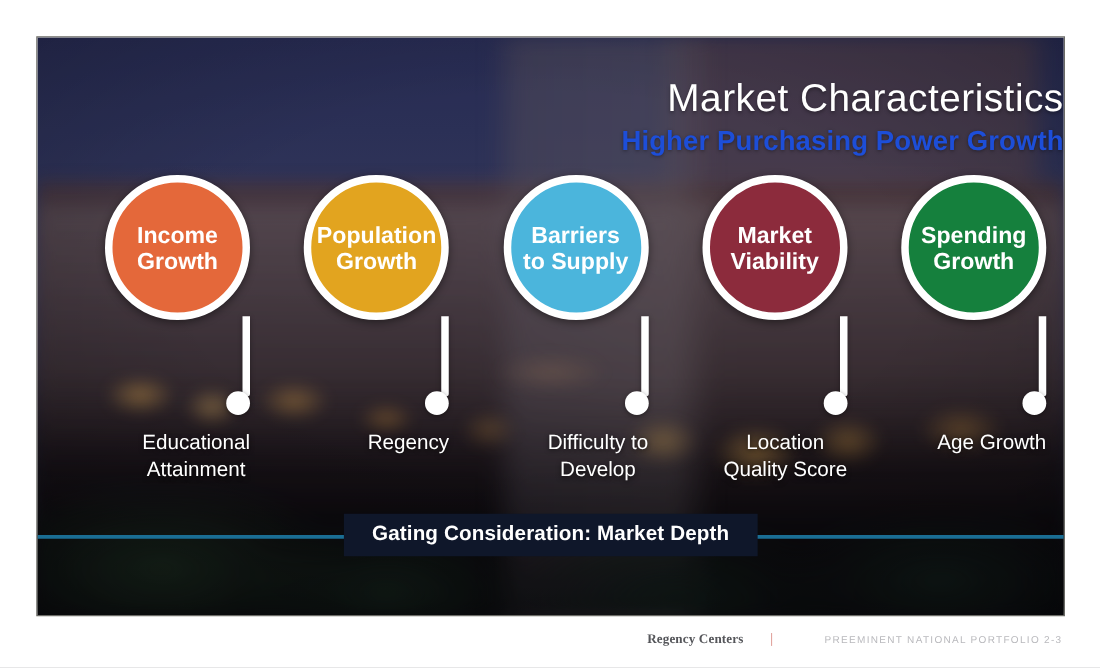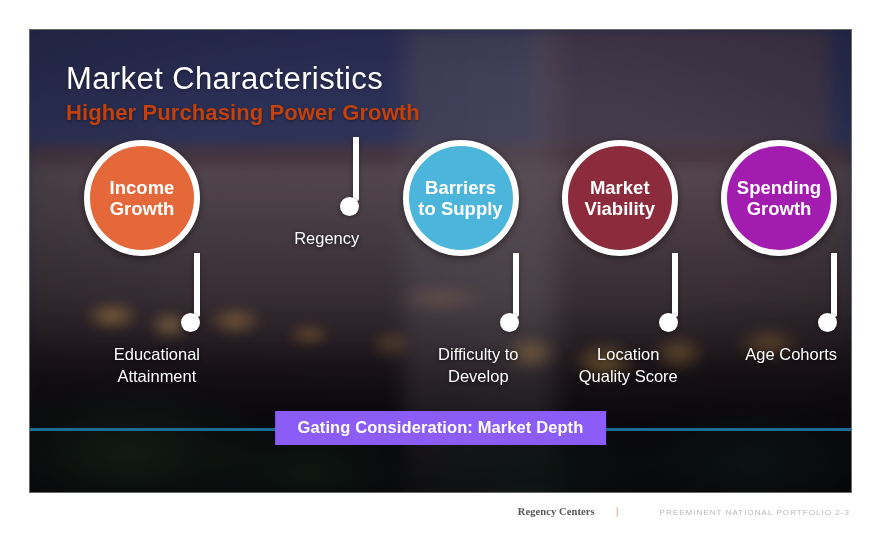--- a/index.html
+++ b/index.html
@@ -106,37 +106,36 @@
     background:
       radial-gradient(ellipse 88% 80% at 50% 42%, rgba(0,0,0,0) 40%, rgba(0,0,0,.34) 100%);
   }
   .bg-darken { background: rgba(10,12,24,.20); }
 
   
   #title-block {
     position: absolute;
     left: 0; right: 0;
     top: 32px;
-    text-align: left;
+    text-align: right;
     z-index: 5;
-    margin-left: 36px;
   }
   #main-title {
     font-size: 31px;
     font-weight: 300;
     color: #ffffff;
     letter-spacing: .4px;
     line-height: 1.08;
     text-shadow: 0 1px 3px rgba(0,0,0,.35);
   }
   #subtitle {
     margin-top: 5px;
     font-size: 22px;
     font-weight: bold;
-    color: #c2410c;
+    color: #1d4ed8;
     letter-spacing: .1px;
     text-shadow: 0 1px 3px rgba(0,0,0,.4);
   }
 
   
   #pins {
     position: absolute;
     left: 14px;
     right: 14px;
     top: 110px;
@@ -283,20 +282,24 @@
         <span>Income
 Growth</span>
       </div>
       <div class="stem"></div>
       <div class="dot"></div>
       <div class="pin-label">Educational
 Attainment</div>
     </div>
 
     <div class="pin">
+      <div class="bubble" style="background-color: rgb(226, 164, 31);">
+        <span>Population
+Growth</span>
+      </div>
       <div class="stem"></div>
       <div class="dot"></div>
       <div class="pin-label">Regency</div>
     </div>
 
     <div class="pin">
       <div class="bubble" style="background-color: rgb(75, 181, 220);">
         <span>Barriers to
 Supply</span>
       </div>
@@ -311,33 +314,33 @@
         <span>Market
 Viability</span>
       </div>
       <div class="stem"></div>
       <div class="dot"></div>
       <div class="pin-label">Location
 Quality Score</div>
     </div>
 
     <div class="pin">
-      <div class="bubble" style="background-color: #a21caf;">
+      <div class="bubble" style="background-color: #15803d;">
         <span>Spending
 Growth</span>
       </div>
       <div class="stem"></div>
       <div class="dot"></div>
-      <div class="pin-label">Age Cohorts</div>
+      <div class="pin-label">Age Growth</div>
     </div>
 
   </div>
 
   <div id="gating-rule" style="background-color: rgb(26, 110, 148);"></div>
-  <div id="gating-banner" style="background-color: #8b5cf6;">Gating Consideration: Market Depth</div>
+  <div id="gating-banner" style="background-color: #0f172a;">Gating Consideration: Market Depth</div>
 
 </div>
 
 <div id="footer">
   <span id="footer-brand">Regency Centers</span>
   <span id="footer-sep">|</span>
   <span id="footer-meta">PREEMINENT NATIONAL PORTFOLIO 2-3</span>
 </div>
 
 </body></html>

